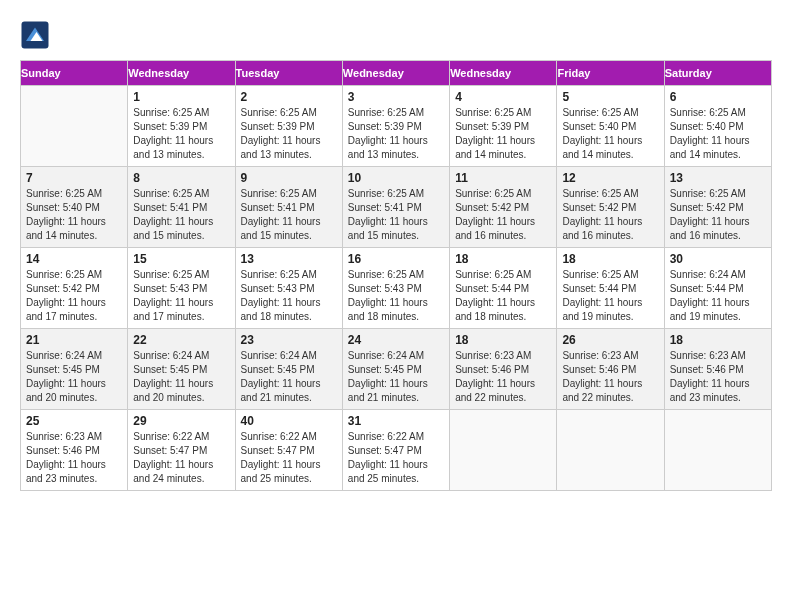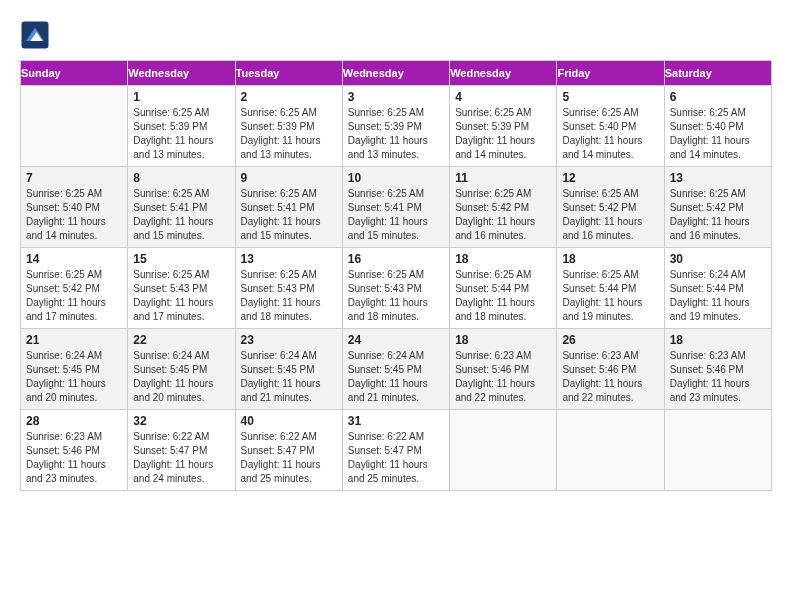--- a/index.html
+++ b/index.html
@@ -299,28 +299,28 @@
         <td>
           <span class="day-num">18</span>
           <div class="day-info" style="white-space: pre-line;">Sunrise: 6:23 AM
 Sunset: 5:46 PM
 Daylight: 11 hours
 and 23 minutes.</div>
         </td>
       </tr>
       <tr>
         <td>
-          <span class="day-num">28</span>
+          <span class="day-num">25</span>
           <div class="day-info" style="white-space: pre-line;">Sunrise: 6:23 AM
 Sunset: 5:46 PM
 Daylight: 11 hours
 and 23 minutes.</div>
         </td>
         <td>
-          <span class="day-num">32</span>
+          <span class="day-num">29</span>
           <div class="day-info" style="white-space: pre-line;">Sunrise: 6:22 AM
 Sunset: 5:47 PM
 Daylight: 11 hours
 and 24 minutes.</div>
         </td>
         <td>
           <span class="day-num">40</span>
           <div class="day-info" style="white-space: pre-line;">Sunrise: 6:22 AM
 Sunset: 5:47 PM
 Daylight: 11 hours

